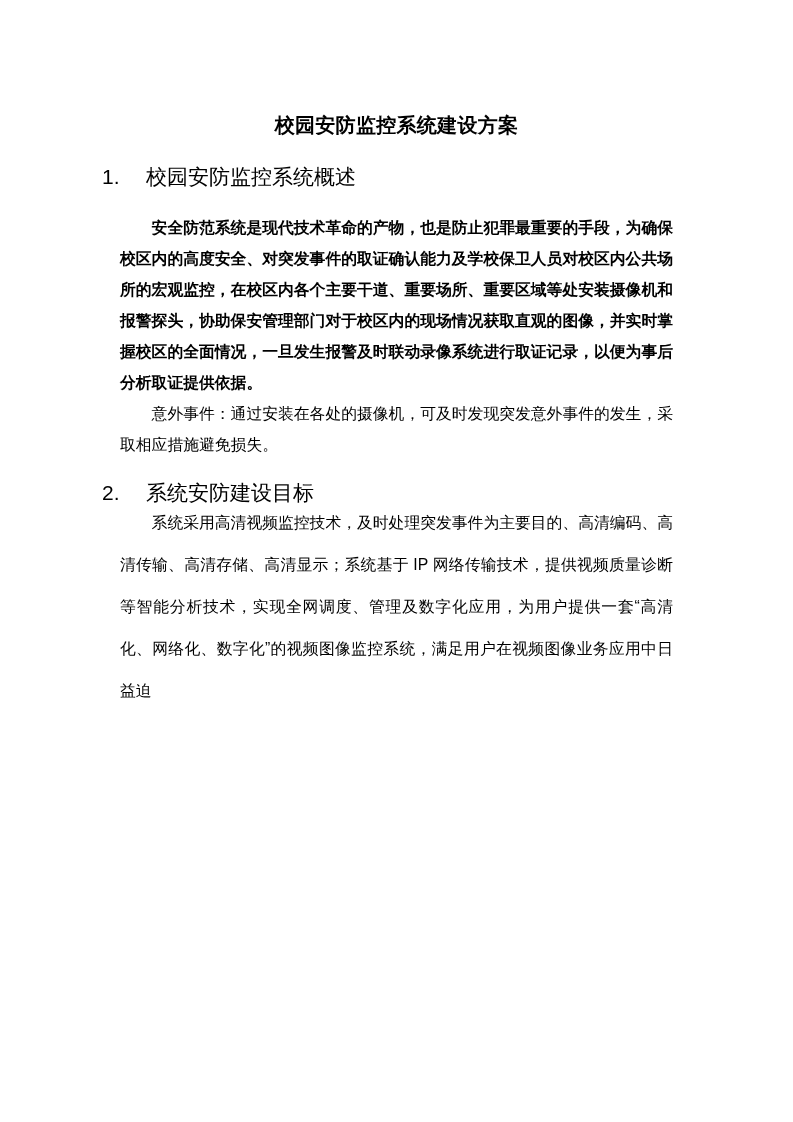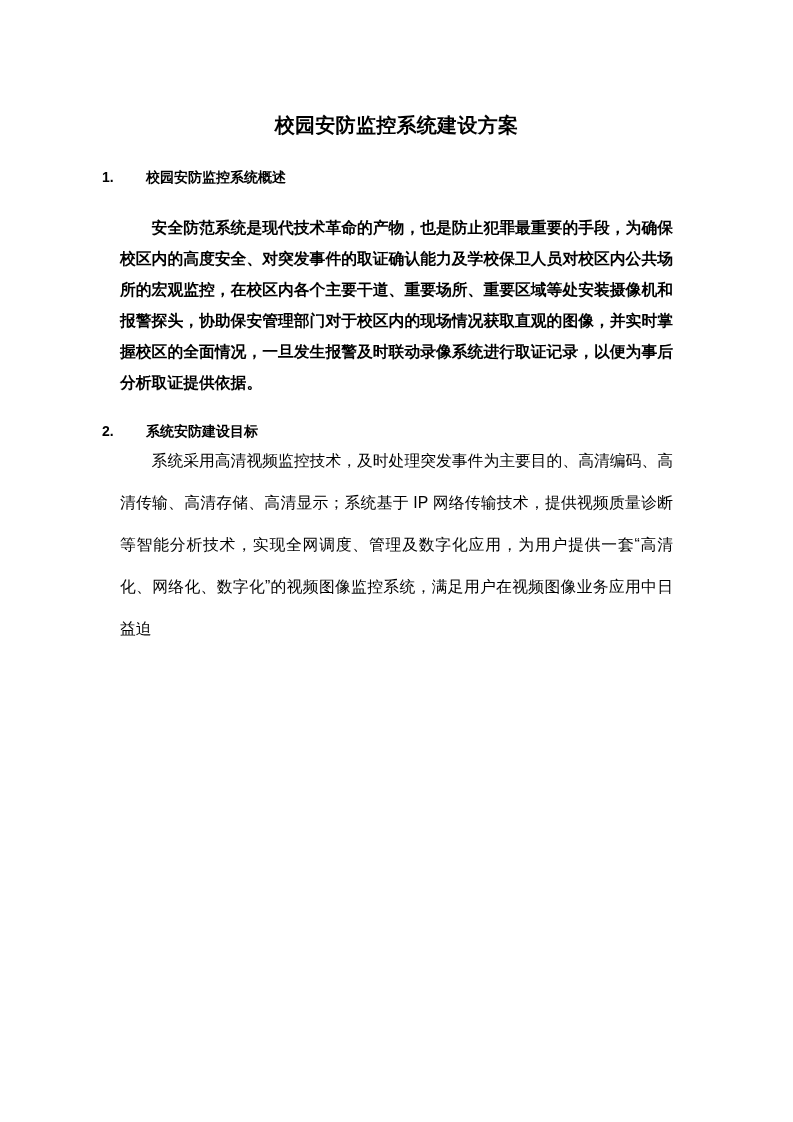--- a/index.html
+++ b/index.html
@@ -26,22 +26,22 @@
     font-weight: bold;
     font-size: 20px;
     line-height: 27px;
     letter-spacing: 0.3px;
     text-align: center;
     color: #000000;
   }
   .sec-heading {
     margin: 0 0 0 -18px;
     font-family: "Liberation Sans", "DejaVu Sans", sans-serif;
-    font-weight: bold;
-    font-size: 14px;
+    font-weight: normal;
+    font-size: 21px;
     line-height: 26px;
     color: #000000;
     white-space: nowrap;
   }
   .sec-heading.h1 { margin-top: 25px; }
   .sec-heading.h2 { margin-top: 20px; }
   .sec-num {
     display: inline-block;
     width: 44px;
   }
@@ -69,20 +69,21 @@
   <h1 class="doc-title">校园安防监控系统建设方案</h1>
 
   <div class="sec-heading h1">
     <span class="sec-num">1.</span><span>校园安防监控系统概述</span>
   </div>
 
   <p class="body-p first-after-heading">安全防范系统是现代技术革命的产物，也是防止犯罪最重要的手段，为确保校区内的高度安全、对突发事件的取证确认能力及学校保卫人员对校区内公共场所的宏观监控，在校区内各个主要干道、重要场所、重要区域等处安装摄像机和报警探头，协助保安管理部门对于校区内的现场情况获取直观的图像，并实时掌握校区的全面情况，一旦发生报警及时联动录像系统进行取证记录，以便为事后分析取证提供依据。</p>
 
 
 
+  <p class="body-p">意外事件：通过安装在各处的摄像机，可及时发现突发意外事件的发生，采取相应措施避免损失。</p>
 
   <div class="sec-heading h2">
     <span class="sec-num">2.</span><span>系统安防建设目标</span>
   </div>
 
 
   <p class="body-p hei-p">系统采用高清视频监控技术，及时处理突发事件为主要目的、高清编码、高清传输、高清存储、高清显示；系统基于 IP 网络传输技术，提供视频质量诊断等智能分析技术，实现全网调度、管理及数字化应用，为用户提供一套“高清化、网络化、数字化”的视频图像监控系统，满足用户在视频图像业务应用中日益迫</p>
 
 </div>
 

